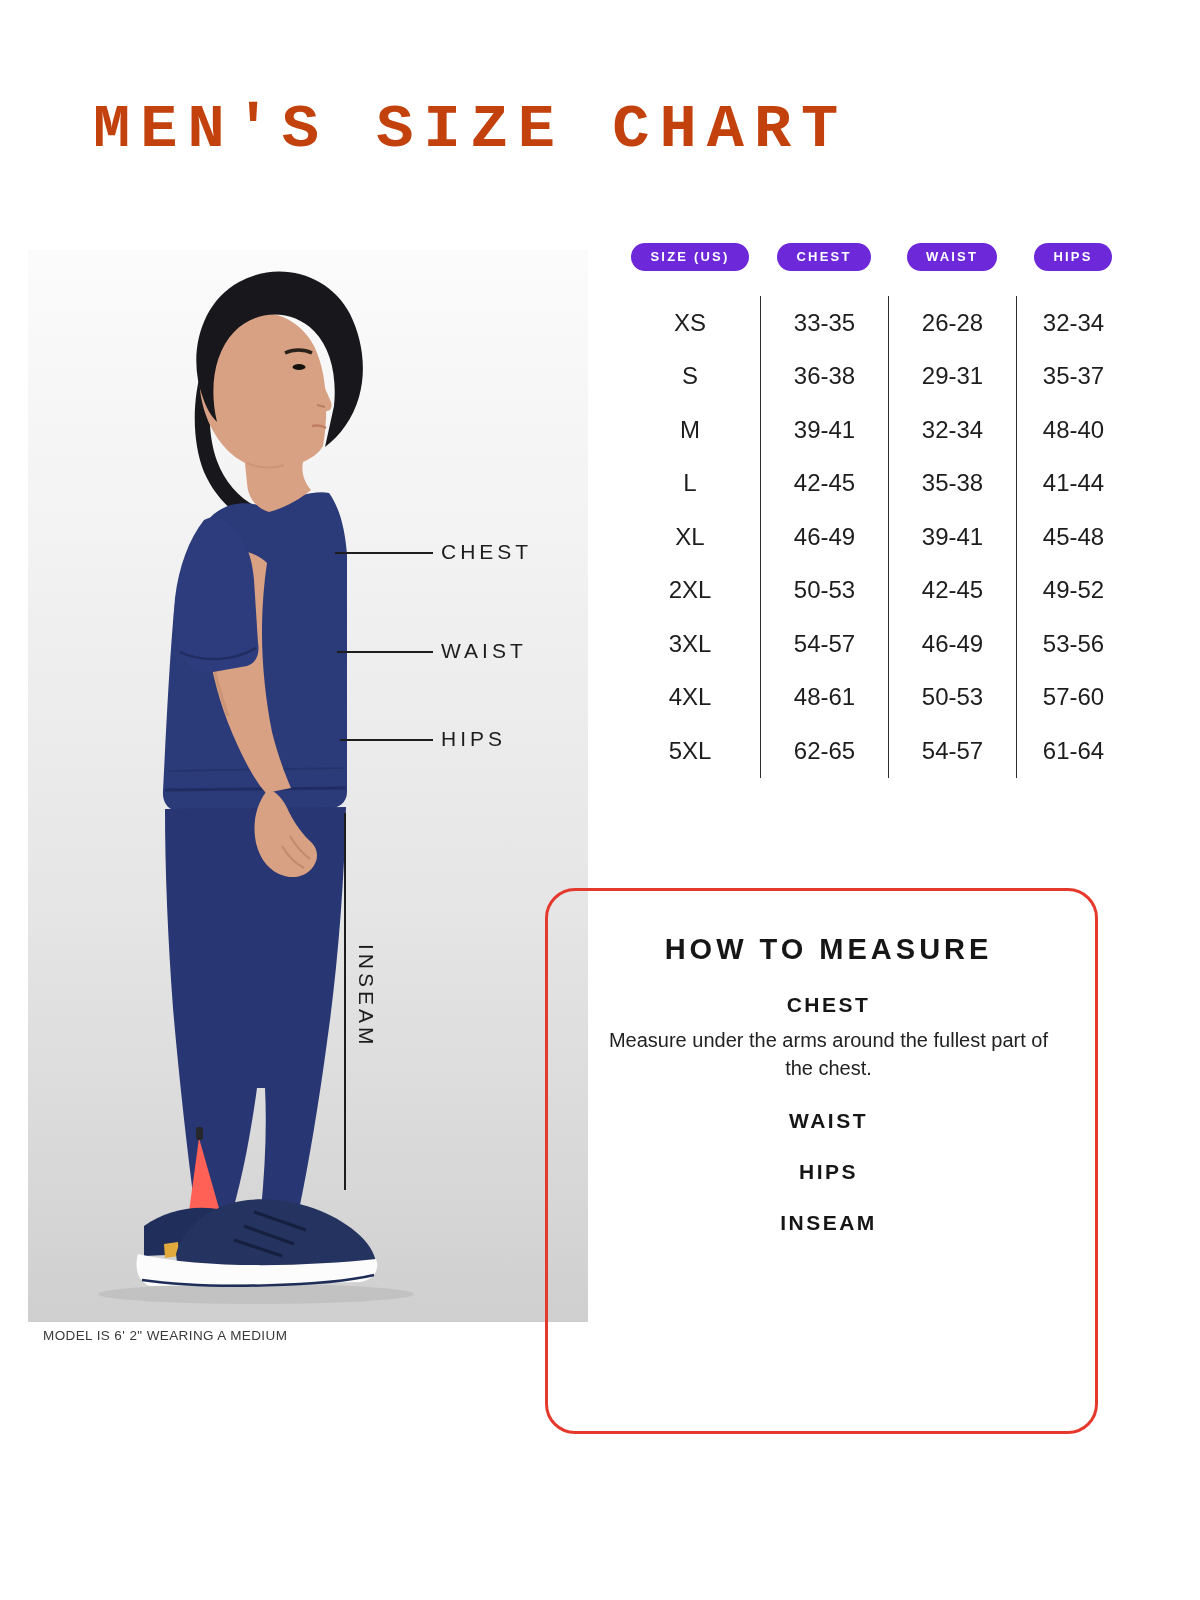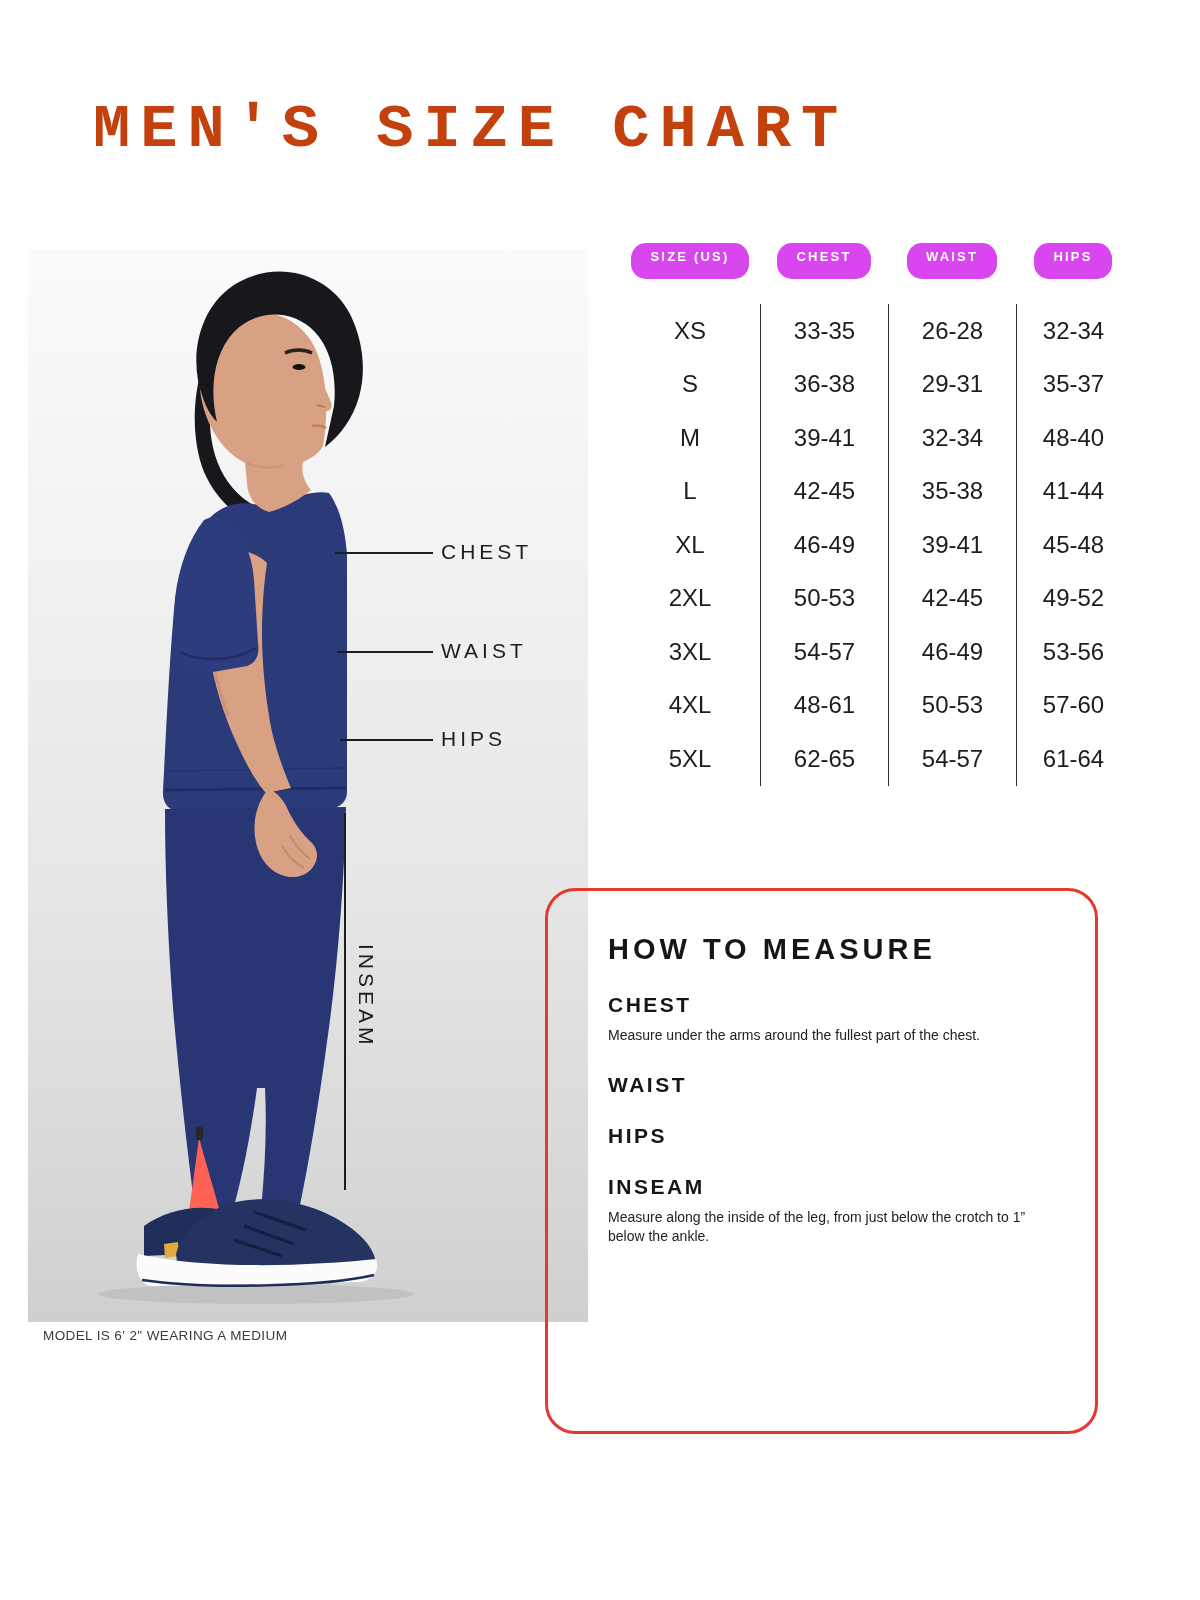--- a/index.html
+++ b/index.html
@@ -38,36 +38,36 @@
   .m-line.inseam{left:344px;top:813px;width:0;height:377px;border-top:none;border-left:2px solid #1d1d1d;}
   .m-label.inseam{
     left:354px;top:944px;writing-mode:vertical-rl;text-orientation:mixed;letter-spacing:4px;
   }
 
   
   .size-table{left:620px;top:243px;width:510px;}
   .cols{display:grid;grid-template-columns:140px 128px 128px 114px;}
   .pill-cell{display:flex;justify-content:center;align-items:flex-start;}
   .pill{
-    background:#d946ef;color:#ffffff;border-radius:15px;height:36px;line-height:28px;
+    background:#6d28d9;color:#ffffff;border-radius:15px;height:28px;line-height:28px;
     padding:0 19px;font-size:13px;font-weight:700;letter-spacing:2.2px;white-space:nowrap;
   }
   .data-rows{margin-top:25px;display:grid;grid-template-columns:140px 128px 128px 114px;grid-auto-rows:53.5px;}
   .cell{display:flex;align-items:center;justify-content:center;font-size:24px;color:#1d1d1d;}
   .cell.vline{border-left:1.5px solid #2e2e2e;}
 
   
   .howto-box{
     left:545px;top:888px;width:553px;height:546px;border:3px solid #e5392e;border-radius:30px;
-    box-sizing:border-box;padding:42px 46px 0 60px;background:transparent;
+    box-sizing:border-box;padding:42px 46px 0 60px;background:transparent;text-align:center;
   }
   .howto-title{font-size:29px;font-weight:700;letter-spacing:4px;color:#161616;}
   .howto-section{margin-top:27px;}
   .howto-heading{font-size:21px;font-weight:700;letter-spacing:2.5px;color:#161616;}
-  .howto-text{margin-top:9px;font-size:14px;line-height:1.4;color:#222222;max-width:452px;}
+  .howto-text{margin-top:9px;font-size:20px;line-height:1.4;color:#222222;max-width:452px;}
 </style>
 </head>
 <body>
 
 <div class="abs page-title">MEN'S SIZE CHART</div>
 
 <div class="abs photo-area">
   <svg viewBox="0 0 560 1072" aria-hidden="true">
 
     <ellipse cx="228" cy="1044" rx="158" ry="10" fill="#9e9e9e" opacity="0.30"></ellipse>
@@ -195,15 +195,14 @@
     <div class="howto-text">Measure under the arms around the fullest part of the chest.</div>
   </div>
   <div class="howto-section">
     <div class="howto-heading">WAIST</div>
   </div>
   <div class="howto-section">
     <div class="howto-heading">HIPS</div>
   </div>
   <div class="howto-section">
     <div class="howto-heading">INSEAM</div>
-    <div class="howto-text">Measure along the inside of the leg, from just below the crotch to 1” below the ankle.</div>
   </div>
 </div>
 
 </body></html>

